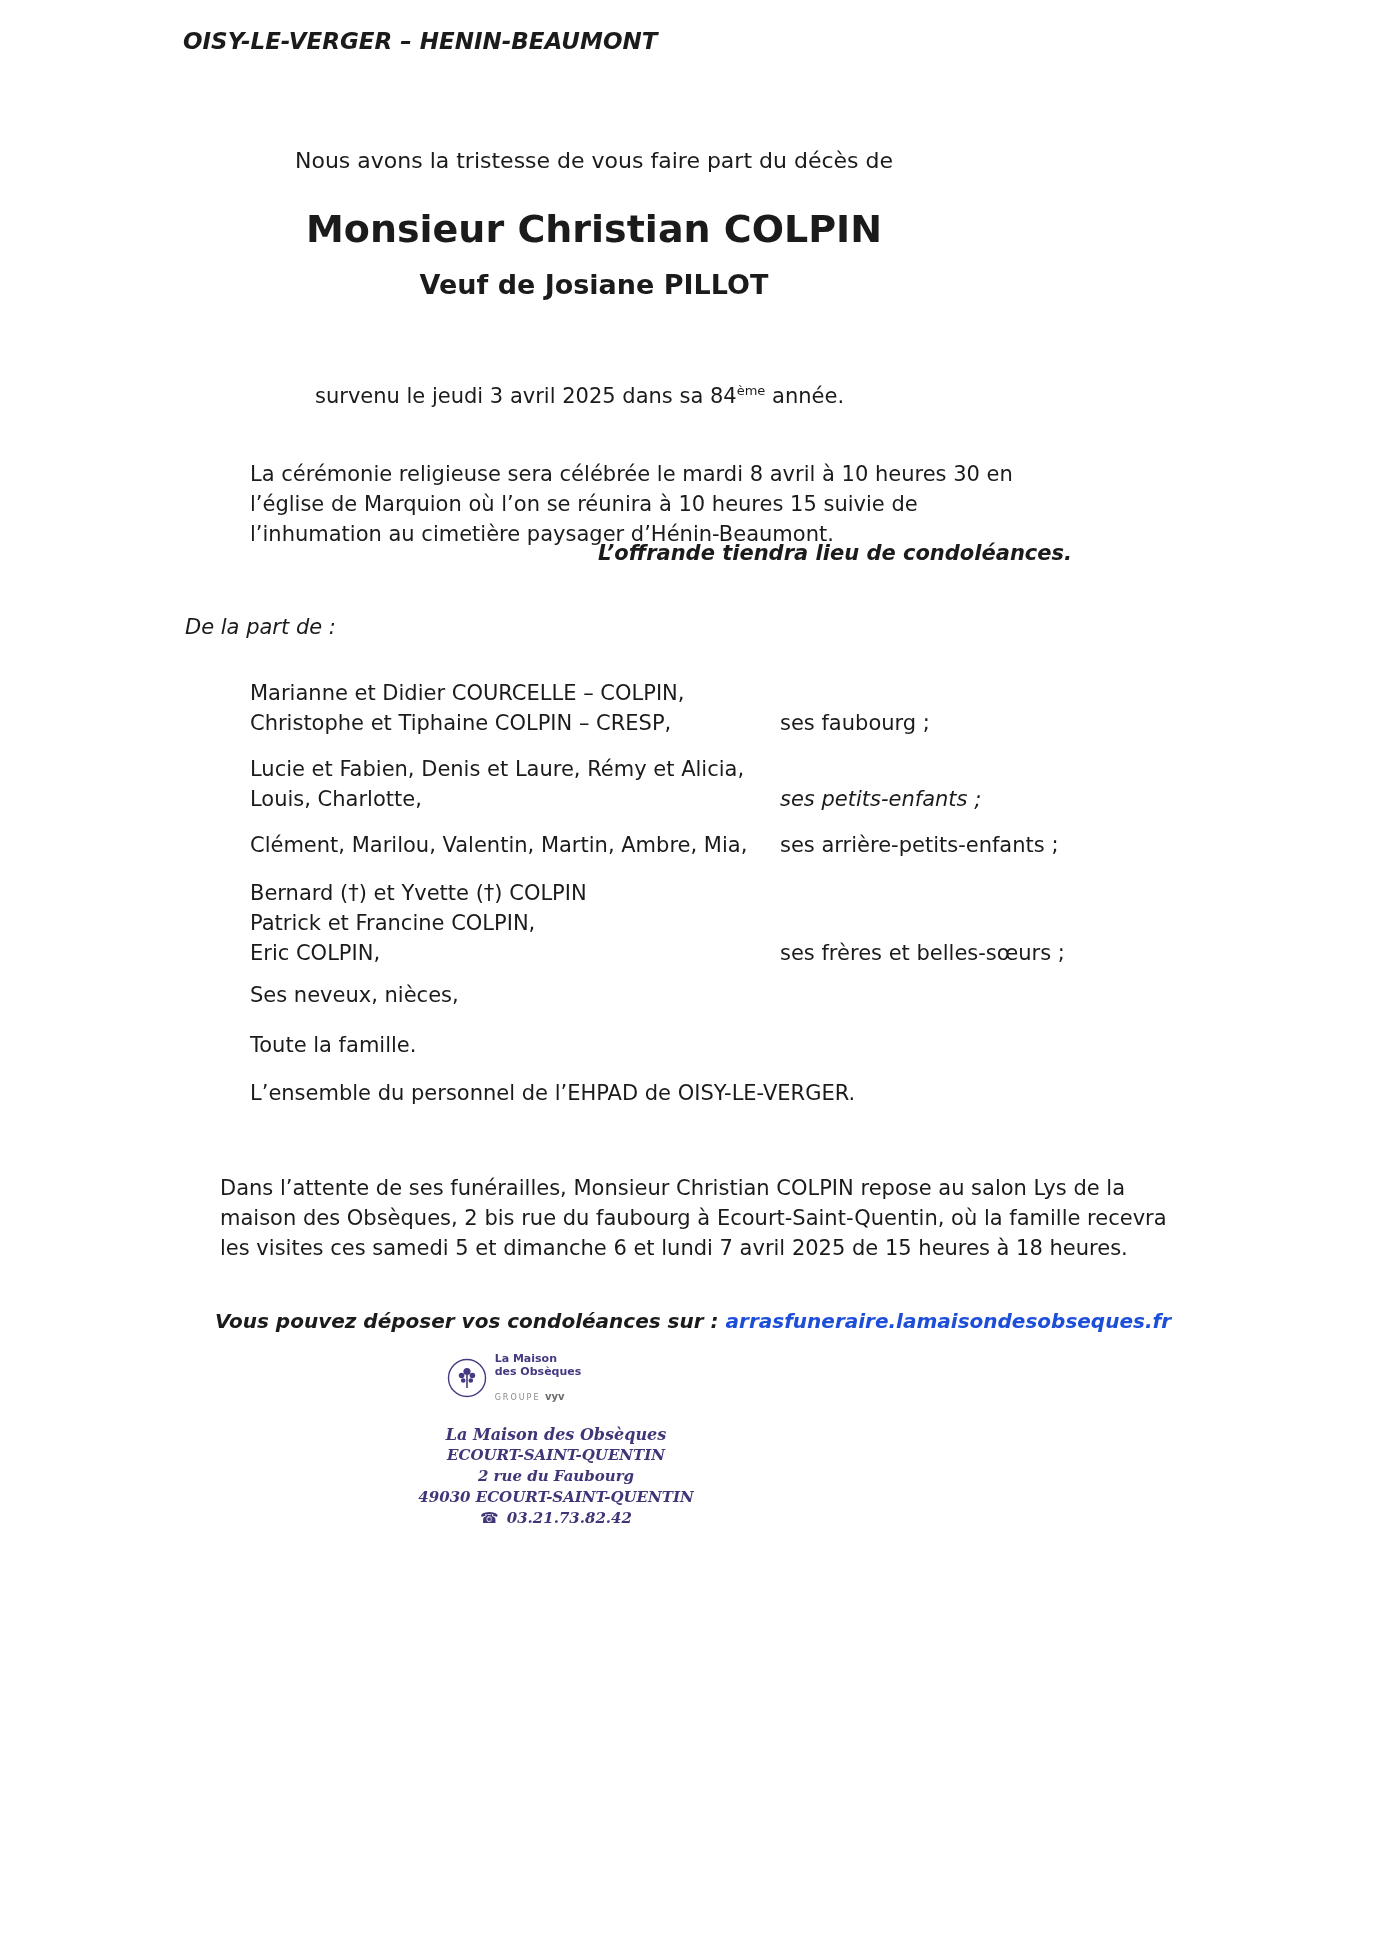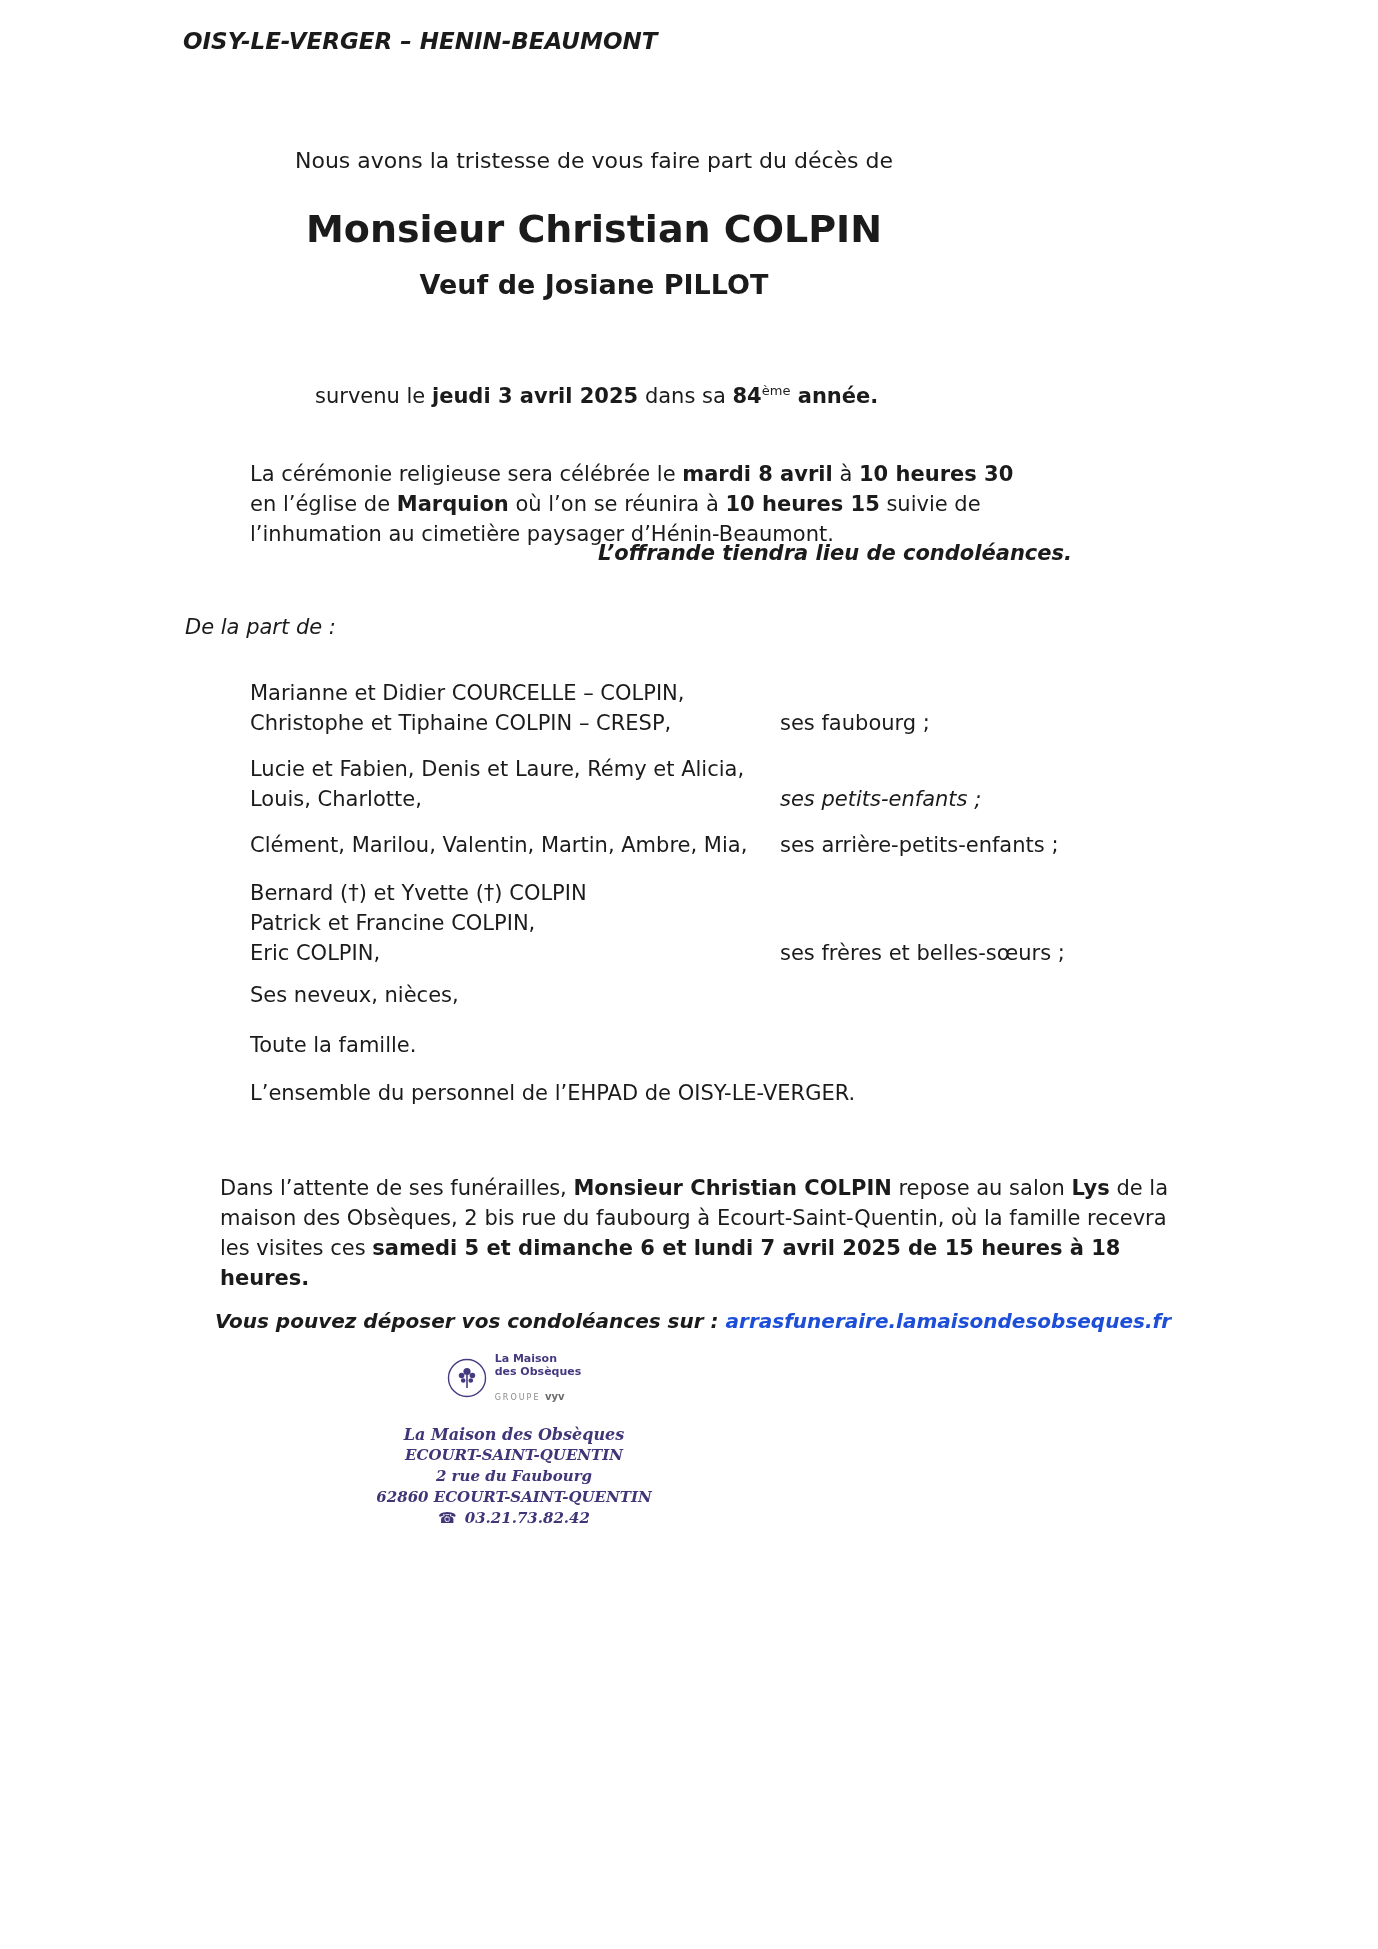--- a/index.html
+++ b/index.html
@@ -31,21 +31,21 @@
   .from-label { position: absolute; left: 185px; top: 612px; font-style: italic; }
 
   .family { position: absolute; left: 250px; top: 678px; width: 900px; }
   .family-entry { position: relative; }
   .family-entry .relation { position: absolute; left: 530px; bottom: 0; white-space: nowrap; }
   .mb16 { margin-bottom: 16px; }
   .mb18 { margin-bottom: 18px; }
   .mb12 { margin-bottom: 12px; }
   .mb20 { margin-bottom: 20px; }
   .italic { font-style: italic; }
-  b, .b { font-weight: bold; }
+  b, .b { font-weight: normal; }
   .sup { vertical-align: super; font-size: 0.62em; font-weight: normal; line-height: 0; }
 
   .resting { position: absolute; left: 220px; top: 1152px; width: 950px; }
 
   .condolences {
     position: absolute; left: 215px; top: 1306px;
     font-weight: bold; font-style: italic; font-size: 20px;
   }
   .condolences a { color: #1d4ed8; text-decoration: none; }
 
@@ -55,21 +55,21 @@
   .logo-name { color: #443a80; font-size: 11px; font-weight: bold; line-height: 13px; }
   .logo-sub { margin-top: 12px; font-size: 8px; letter-spacing: 2px; color: #8a8a8a; }
   .logo-sub .brand { color: #6b6b6b; font-weight: bold; letter-spacing: 0; font-size: 10px; }
 
   .footer {
     position: absolute; left: 0; top: 1424px; width: 1028px;
     text-align: center;
     font-family: "DejaVu Serif", "Liberation Serif", serif;
     font-weight: bold; font-style: italic;
     color: #3f3577;
-    font-size: 15px; line-height: 21px;
+    font-size: 15px; line-height: 21px; padding-left: 42px;
   }
   .footer .name { font-size: 16px; }
   .footer .phone-row { display: inline-flex; align-items: center; gap: 8px; }
   .phone-icon { font-family: "DejaVu Sans", sans-serif; font-style: normal; font-size: 15px; }
 </style>
 </head>
 <body>
 
 <div class="page">
 
@@ -163,20 +163,20 @@
         <div class="logo-name">des Obsèques</div>
         <div class="logo-sub"><span>GROUPE</span> <span class="brand">vyv</span></div>
       </div>
     </div>
   </div>
 
   <div class="footer">
     <div class="name">La Maison des Obsèques</div>
     <div>ECOURT-SAINT-QUENTIN</div>
     <div>2 rue du Faubourg</div>
-    <div>62860 ECOURT-SAINT-QUENTIN</div>
+    <div>49030 ECOURT-SAINT-QUENTIN</div>
     <div class="phone-row">
         <span class="phone-icon">☎</span>
         <span>03.21.73.82.42</span>
       </div>
   </div>
 
 </div>
 
 </body></html>

